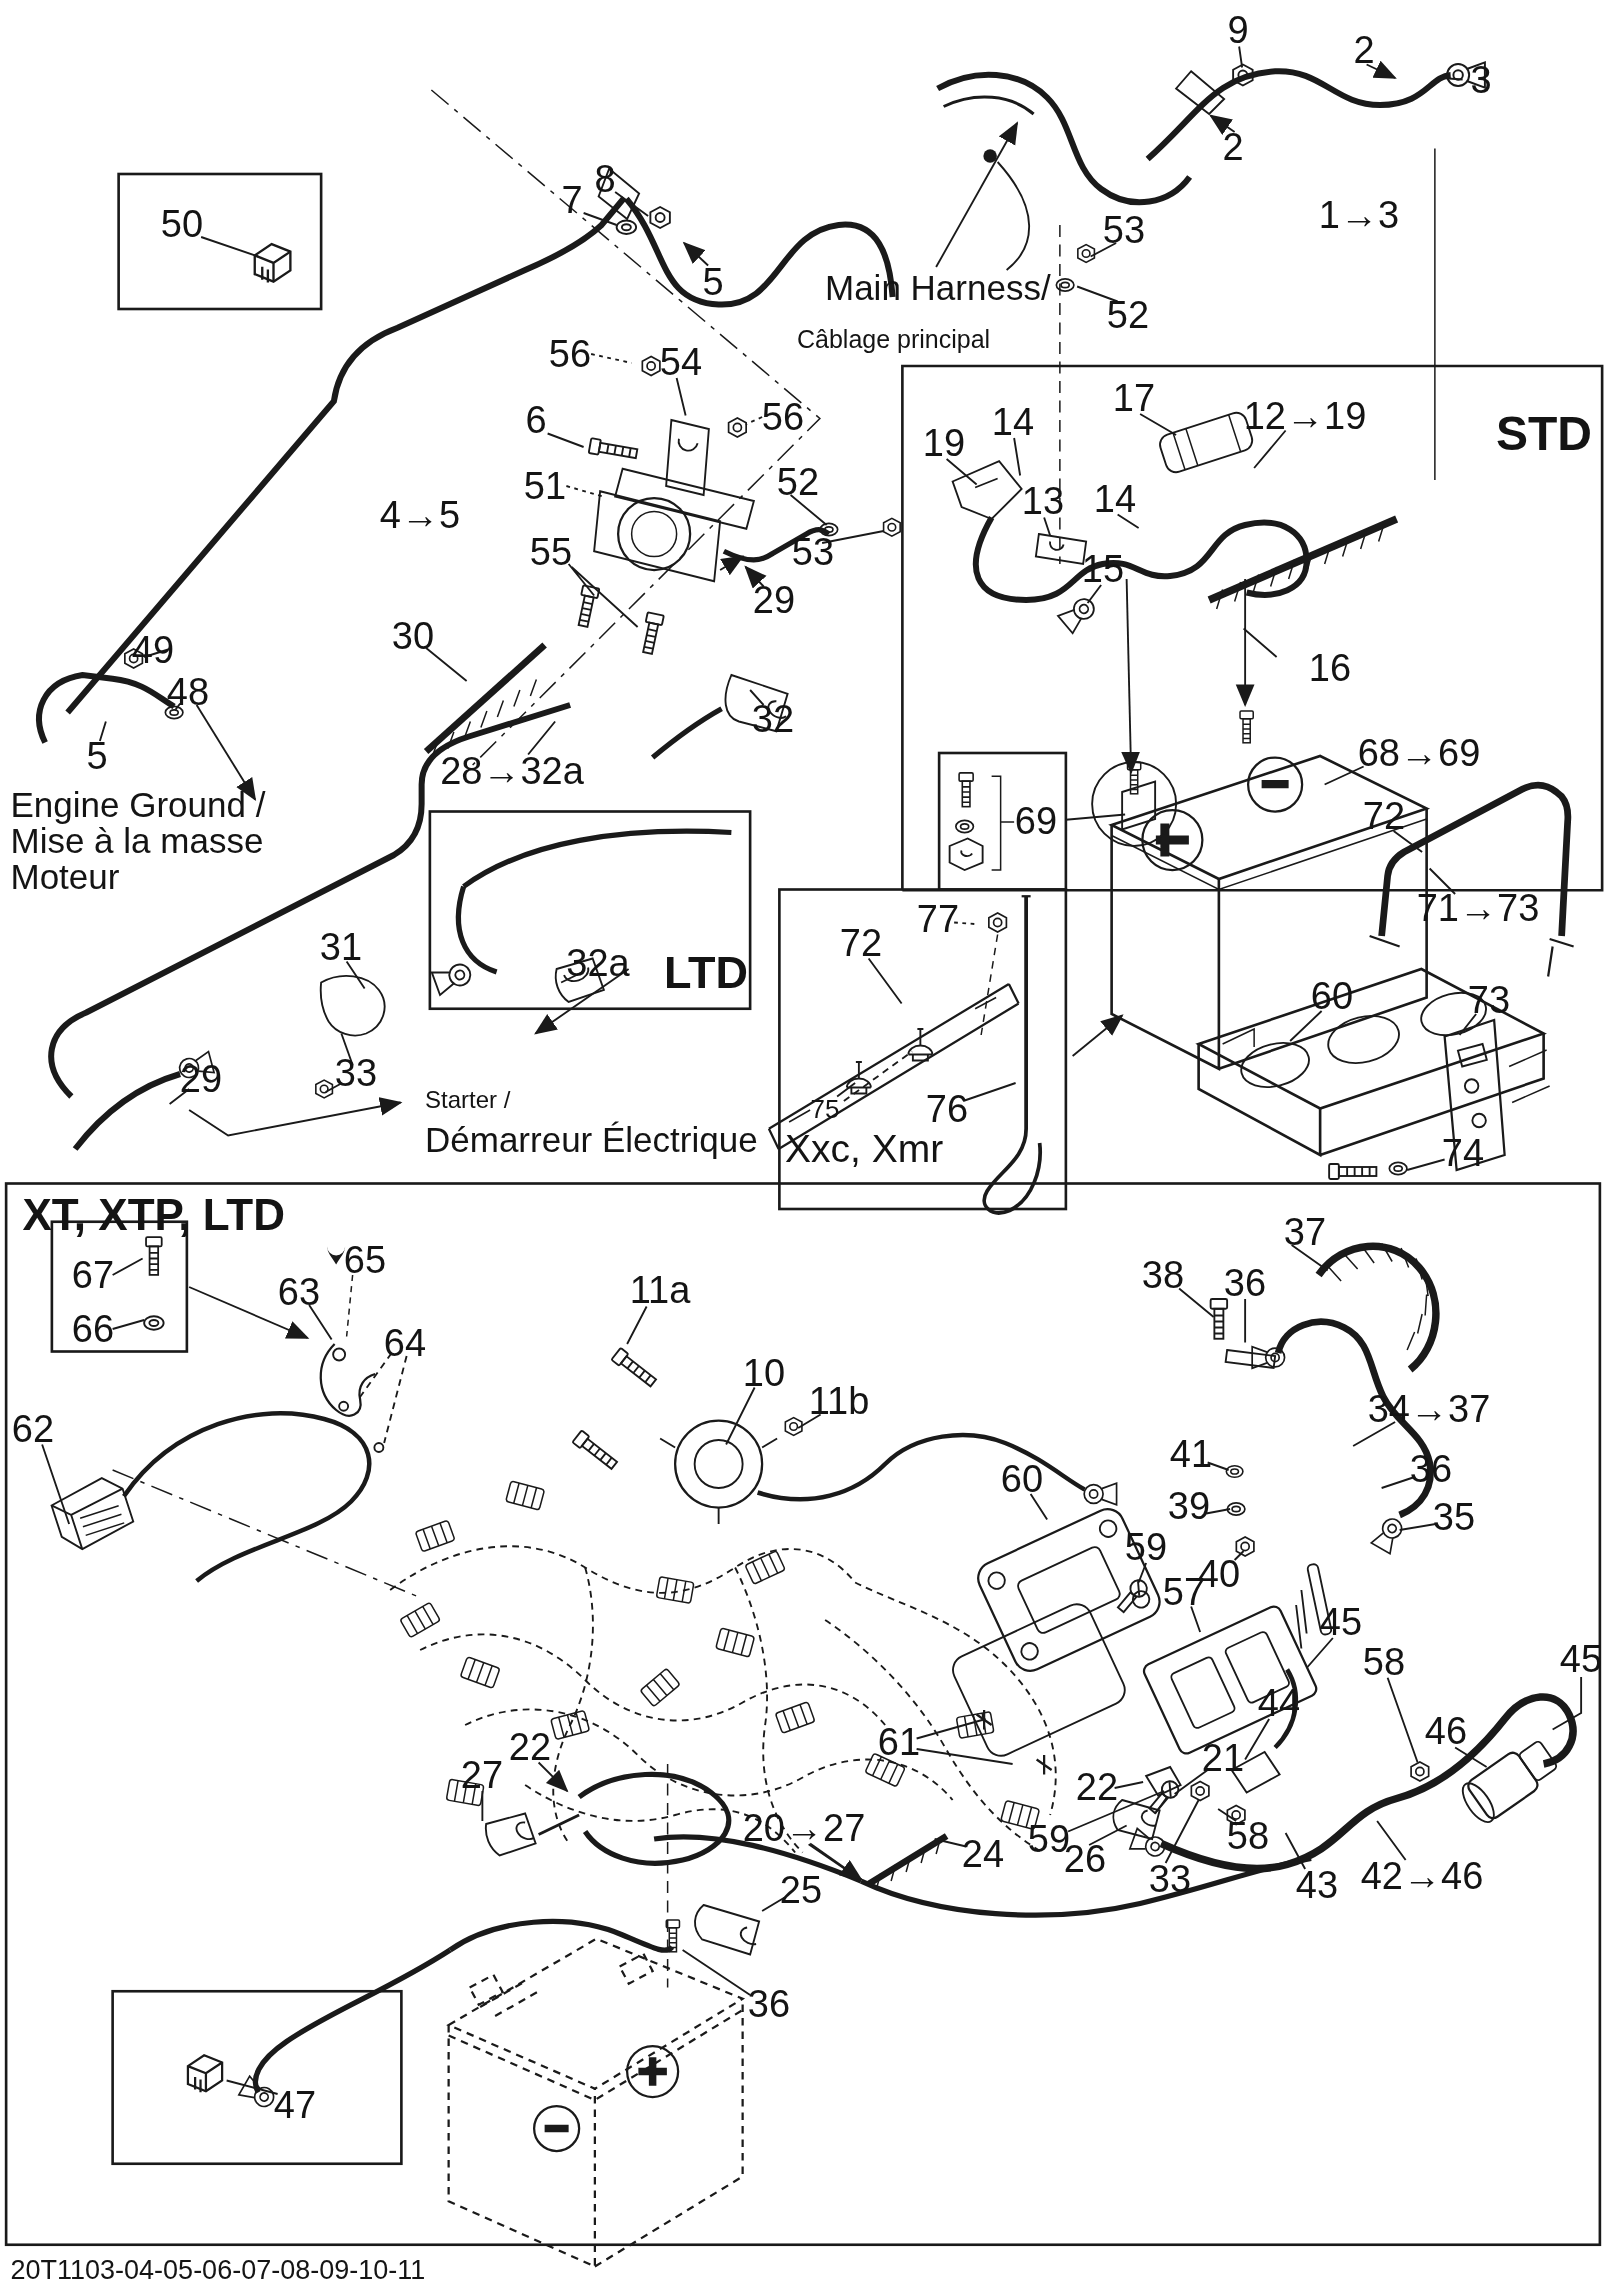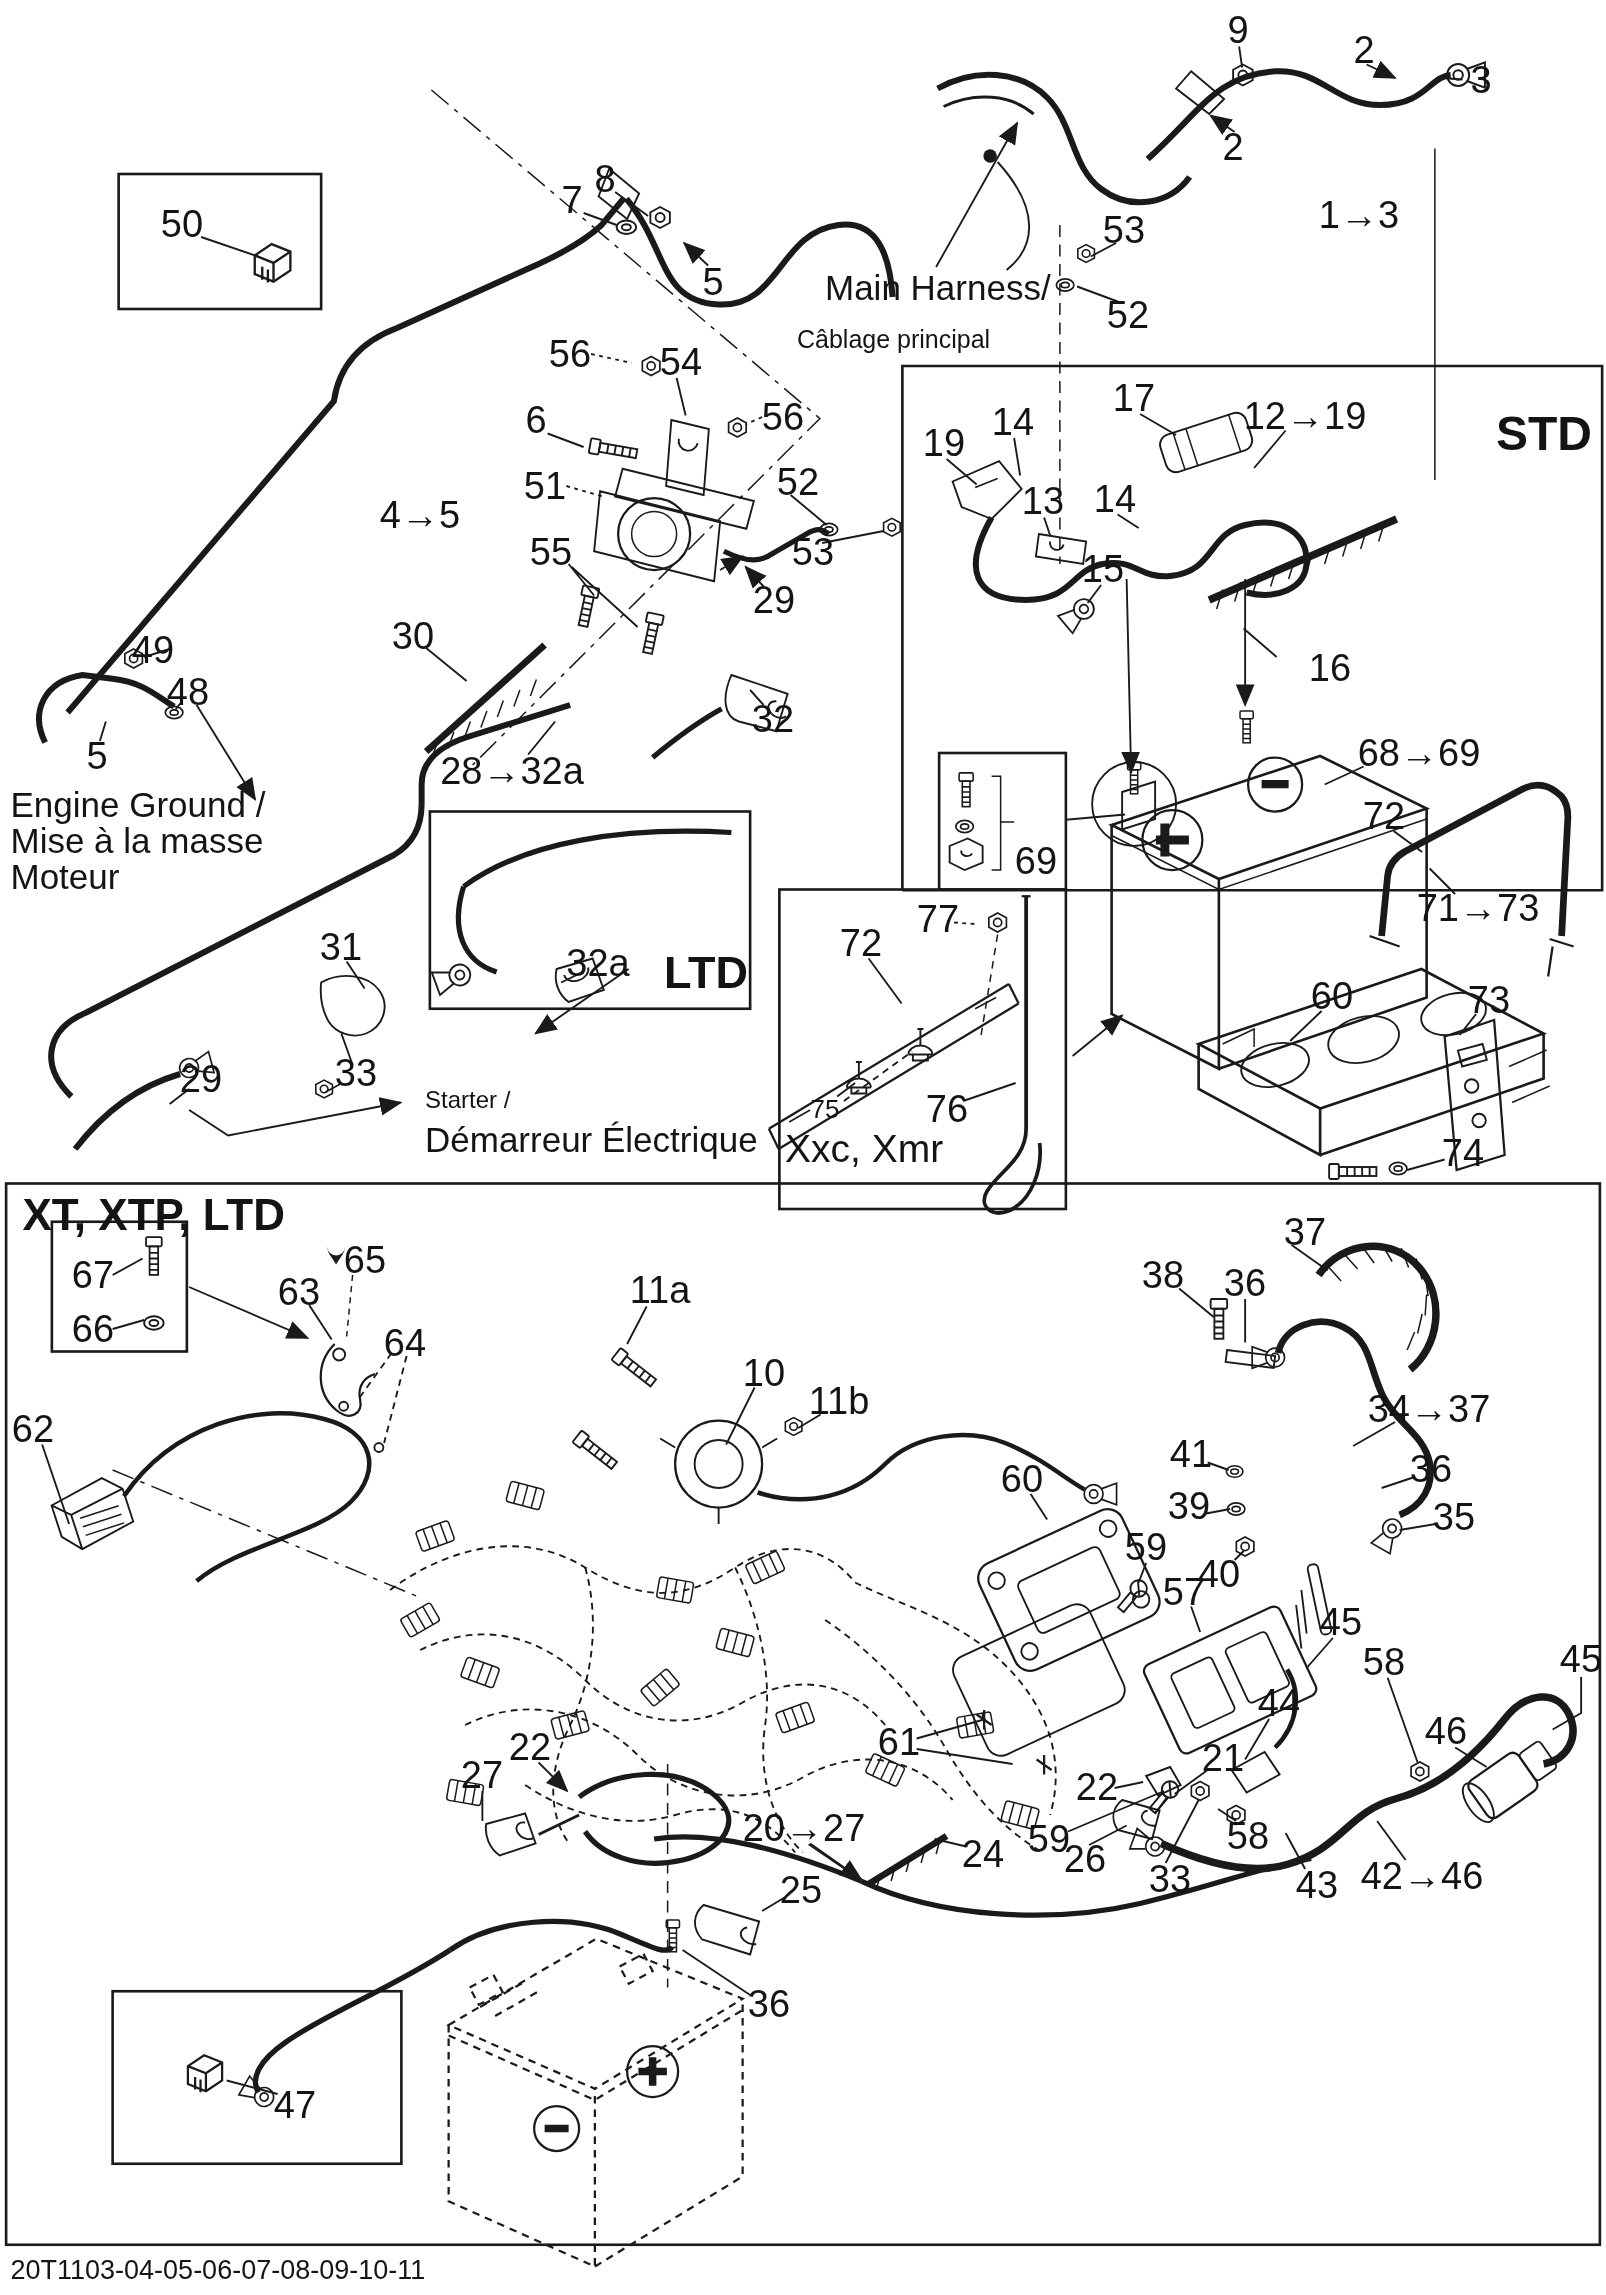--- a/index.html
+++ b/index.html
@@ -473,21 +473,21 @@
       <div class="lbl left" style="left: 425px; top: 1139px; font-size: 35px;">Démarreur Électrique</div>
       <div class="lbl bold" style="left: 1544px; top: 434px; font-size: 48px;">STD</div>
       <div class="lbl" style="left: 944px; top: 443px; font-size: 38px;">19</div>
       <div class="lbl" style="left: 1013px; top: 422px; font-size: 38px;">14</div>
       <div class="lbl" style="left: 1043px; top: 501px; font-size: 38px;">13</div>
       <div class="lbl" style="left: 1134px; top: 398px; font-size: 38px;">17</div>
       <div class="lbl" style="left: 1115px; top: 499px; font-size: 38px;">14</div>
       <div class="lbl" style="left: 1103px; top: 569px; font-size: 38px;">15</div>
       <div class="lbl" style="left: 1305px; top: 416px; font-size: 38px;">12→19</div>
       <div class="lbl" style="left: 1290px; top: 668px; font-size: 38px; margin-left: 40px;">16</div>
-      <div class="lbl" style="left: 1036px; top: 821px; font-size: 38px; margin-top: 40px;">69</div>
+      <div class="lbl" style="left: 1036px; top: 821px; font-size: 38px;">69</div>
       <div class="lbl" style="left: 1395px; top: 753px; font-size: 38px; margin-left: 24px;">68→69</div>
       <div class="lbl" style="left: 1384px; top: 816px; font-size: 38px;">72</div>
       <div class="lbl" style="left: 1478px; top: 908px; font-size: 38px;">71→73</div>
       <div class="lbl" style="left: 1332px; top: 996px; font-size: 38px;">60</div>
       <div class="lbl" style="left: 1489px; top: 1000px; font-size: 38px;">73</div>
       <div class="lbl" style="left: 1463px; top: 1153px; font-size: 38px;">74</div>
       <div class="lbl" style="left: 938px; top: 919px; font-size: 38px;">77</div>
       <div class="lbl" style="left: 861px; top: 943px; font-size: 38px;">72</div>
       <div class="lbl" style="left: 825px; top: 1109px; font-size: 26px;">75</div>
       <div class="lbl" style="left: 947px; top: 1109px; font-size: 38px;">76</div>

